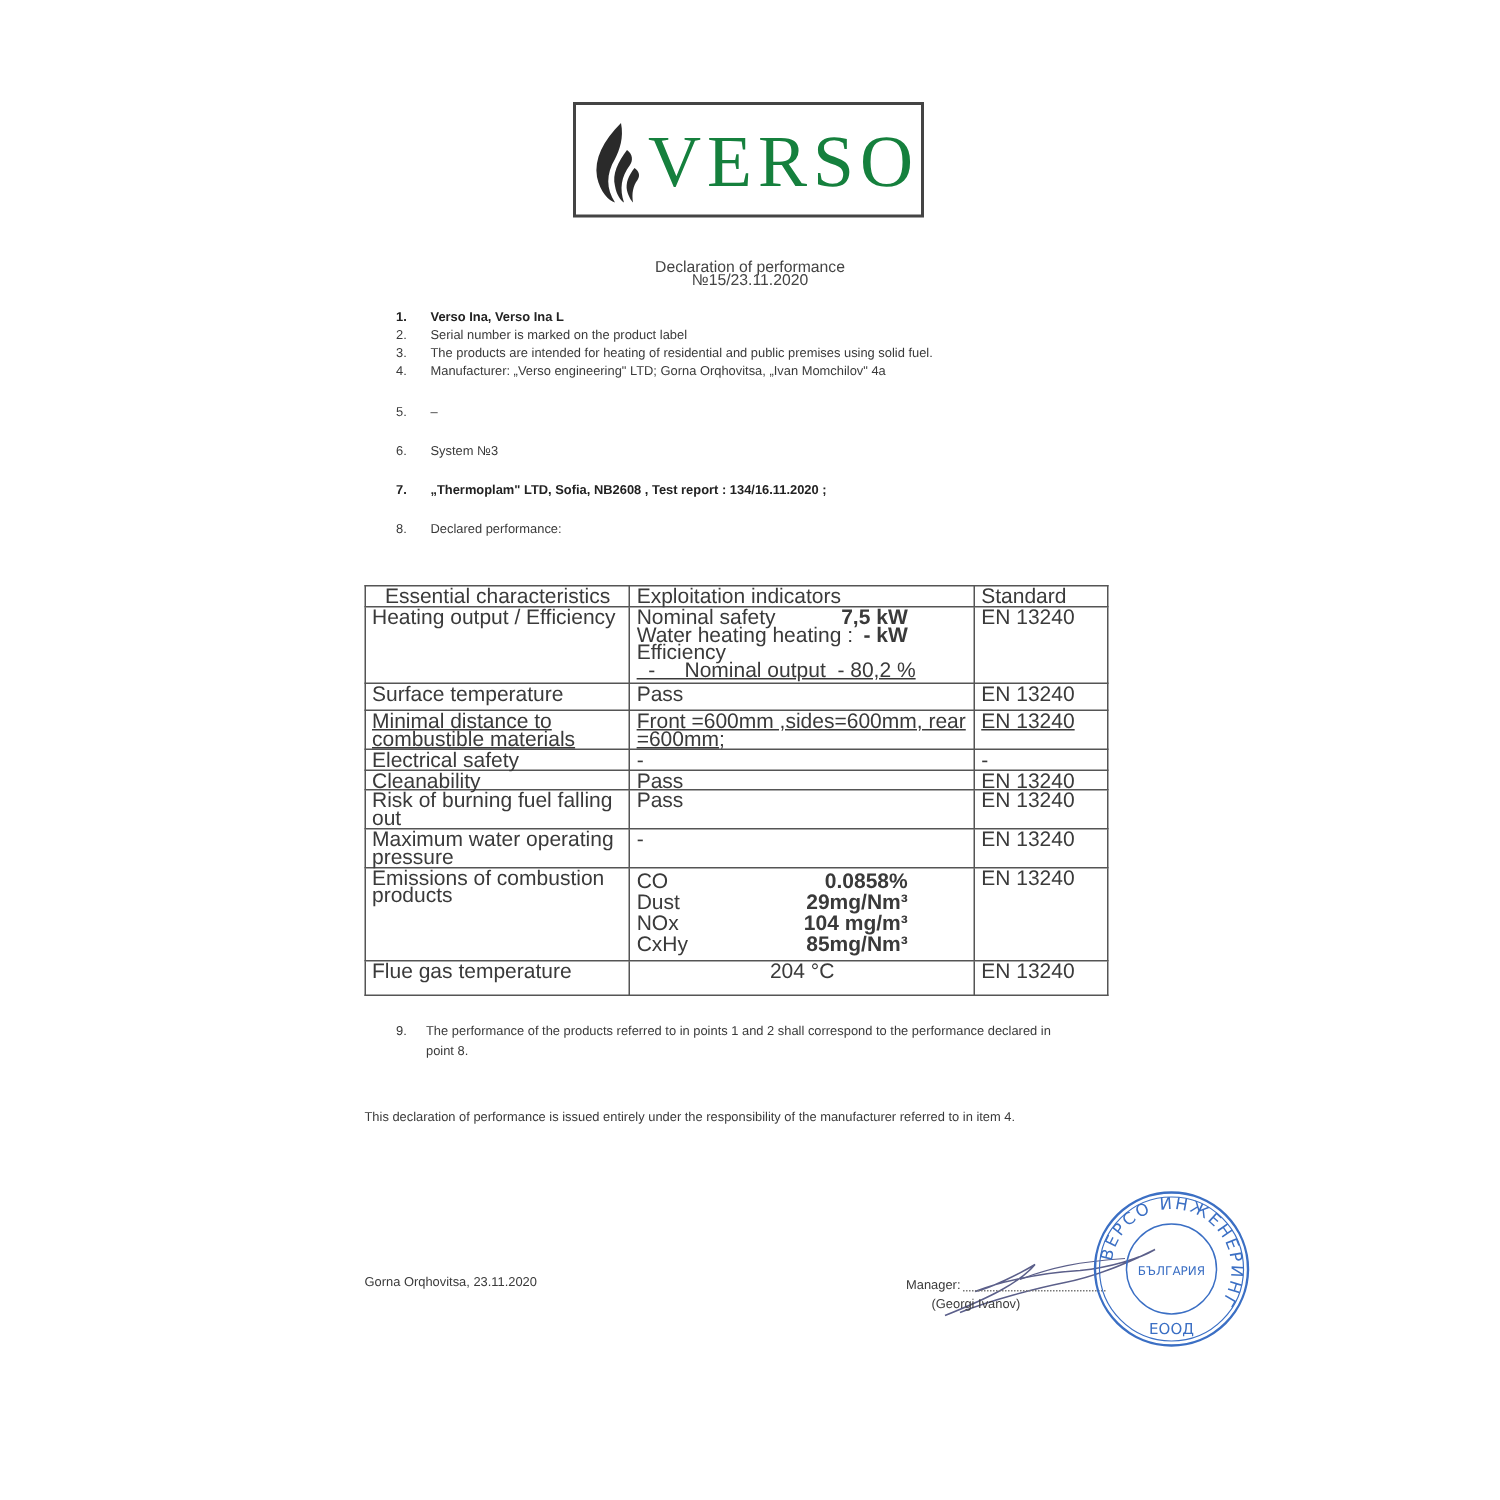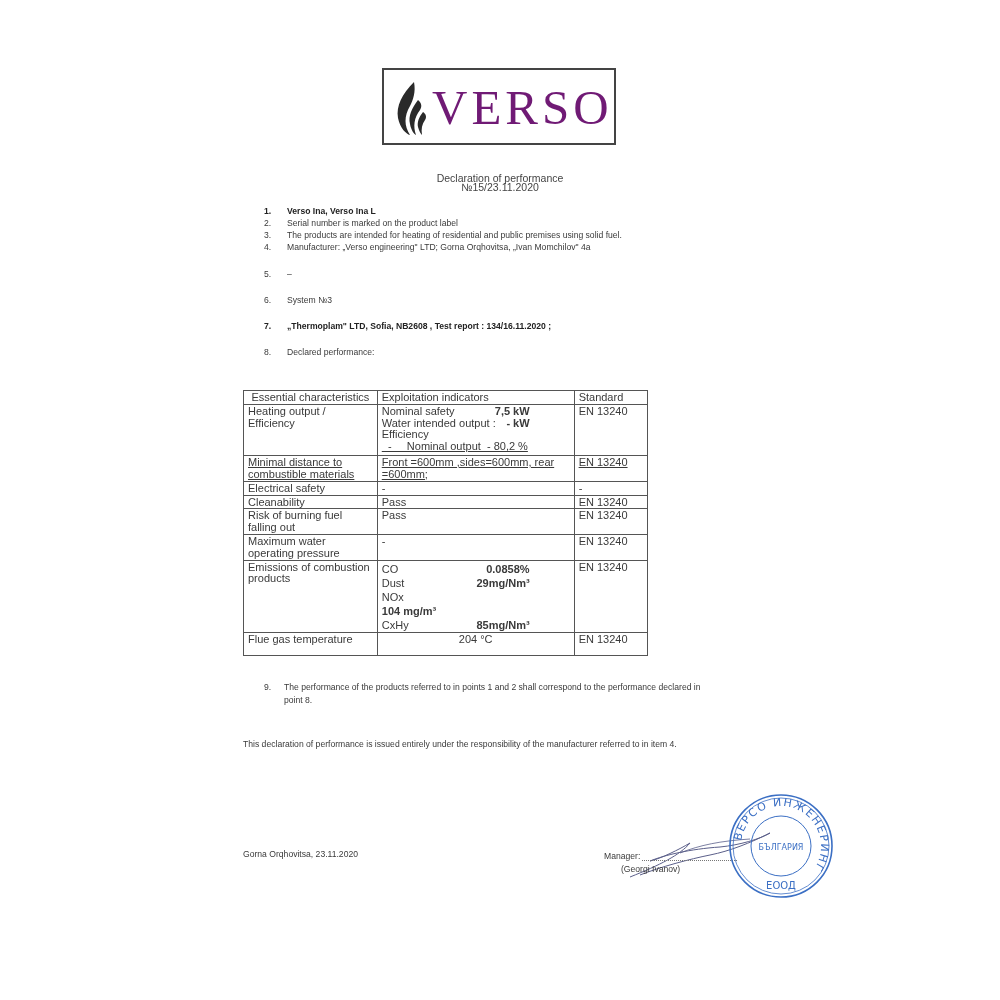--- a/index.html
+++ b/index.html
@@ -2,28 +2,28 @@
 <html><head>
 <meta charset="utf-8">
 <style>
   html, body { margin:0; padding:0; background:#ffffff; }
   body { width:1000px; height:1000px; position:relative; overflow:hidden;
          font-family:"Liberation Sans", "DejaVu Sans", sans-serif; color:#333; }
   .abs { position:absolute; }
   .logo-box { left:382px; top:68px; width:234px; height:77px; border:2px solid #444; box-sizing:border-box; }
   .logo-flame { position:absolute; left:10px; top:10px; width:34px; height:56px; }
   .logo-text { position:absolute; left:48px; top:8px; font-family:"Liberation Serif", "DejaVu Serif", serif;
-               font-size:49px; color:#701a75; letter-spacing:4px; line-height:60px; }
+               font-size:49px; color:#15803d; letter-spacing:4px; line-height:60px; }
   .title { left:0; width:1000px; text-align:center; font-size:10.5px; color:#444; }
   .list-item { font-size:8.6px; color:#3a3a3a; white-space:nowrap; }
   .list-item .num { position:absolute; left:0; }
   .list-item .txt { position:absolute; left:23px; }
   .bold { font-weight:bold; color:#222; }
-  table.dop { position:absolute; left:243px; top:390px; width:405px; border-collapse:collapse;
-              font-size:11px; color:#3a3a3a; }
+  table.dop { position:absolute; left:243px; top:390px; width:496px; border-collapse:collapse;
+              font-size:14px; color:#3a3a3a; }
   table.dop td { border:1px solid #555; vertical-align:top; padding:1px 4px 0 4px; line-height:11.8px; }
   table.dop td.c1 { width:168px; }
   table.dop td.c2 { width:221px; }
   table.dop td.c3 { width:80px; }
   .hdr td { text-align:left; }
   .hdr td.c1 { text-align:center; }
   .kv { display:flex; justify-content:space-between; }
   .kv .v { padding-right:40px;font-weight:bold; }
   .para { font-size:8.6px; color:#3a3a3a; }
   .stamp { left:728px; top:793px; width:106px; height:106px; }
@@ -85,26 +85,31 @@
     <td class="c3">Standard</td>
   </tr>
   <tr style="height:51px;">
     <td class="c1">Heating output / Efficiency</td>
     <td class="c2">
       <div class="kv">
             <span>Nominal safety</span>
             <span class="v">7,5 kW</span>
           </div>
       <div class="kv">
-            <span>Water intended output :</span>
+            <span>Water heating heating :</span>
             <span class="v">- kW</span>
           </div>
       <div><span>Efficiency</span></div>
       <div style="white-space:pre;text-decoration:underline;"><span>  -     Nominal output  - 80,2 %</span></div>
     </td>
+    <td class="c3">EN 13240</td>
+  </tr>
+  <tr style="height:18px;">
+    <td class="c1">Surface temperature</td>
+    <td class="c2">Pass</td>
     <td class="c3">EN 13240</td>
   </tr>
   <tr style="height:26px;text-decoration:underline;">
     <td class="c1">Minimal distance to combustible materials</td>
     <td class="c2">Front =600mm ,sides=600mm, rear =600mm;</td>
     <td class="c3">EN 13240</td>
   </tr>
   <tr>
     <td class="c1">Electrical safety</td>
     <td class="c2">-</td>
@@ -129,21 +134,21 @@
     <td class="c1">Emissions of combustion products</td>
     <td class="c2">
       <div class="kv" style="line-height:14px;">
             <span>CO</span>
             <span class="v">0.0858%</span>
           </div>
       <div class="kv" style="line-height:14px;">
             <span>Dust</span>
             <span class="v">29mg/Nm³</span>
           </div>
-      <div class="kv" style="line-height:14px;flex-direction:column;">
+      <div class="kv" style="line-height:14px;">
             <span>NOx</span>
             <span class="v">104 mg/m³</span>
           </div>
       <div class="kv" style="line-height:14px;">
             <span>CxHy</span>
             <span class="v">85mg/Nm³</span>
           </div>
     </td>
     <td class="c3">EN 13240</td>
   </tr>

